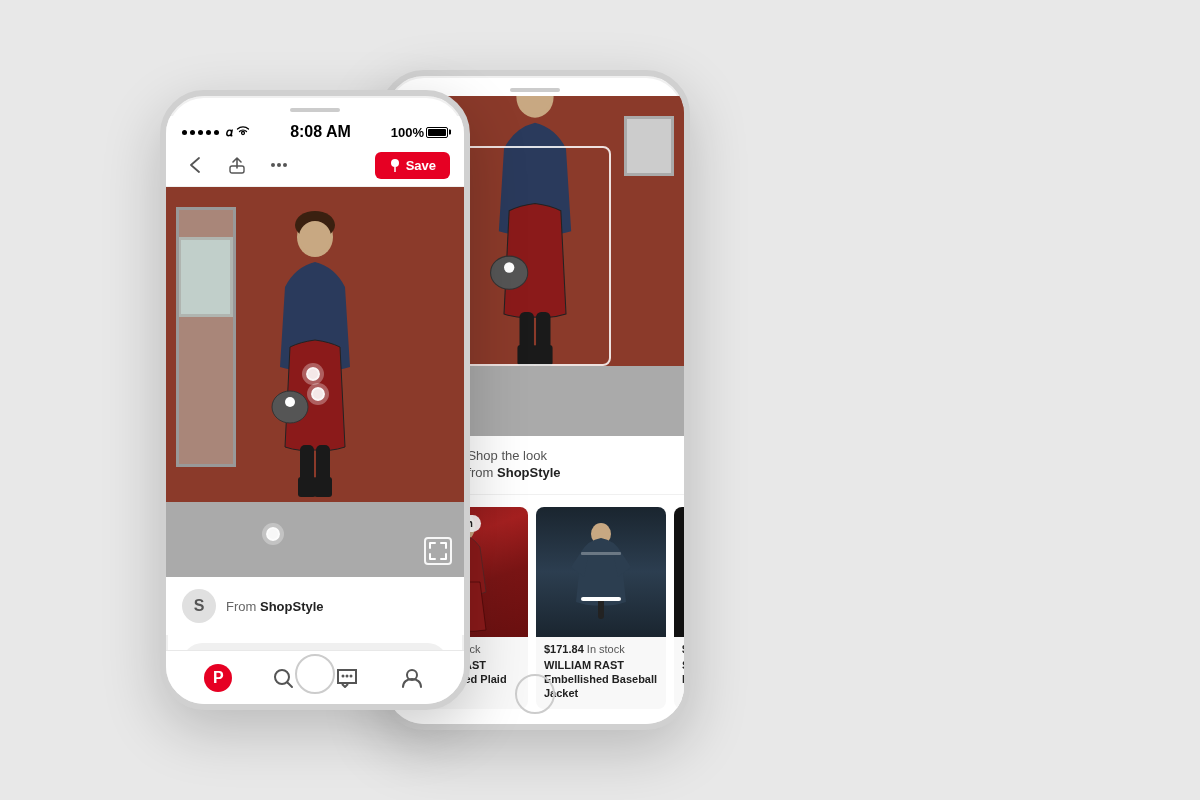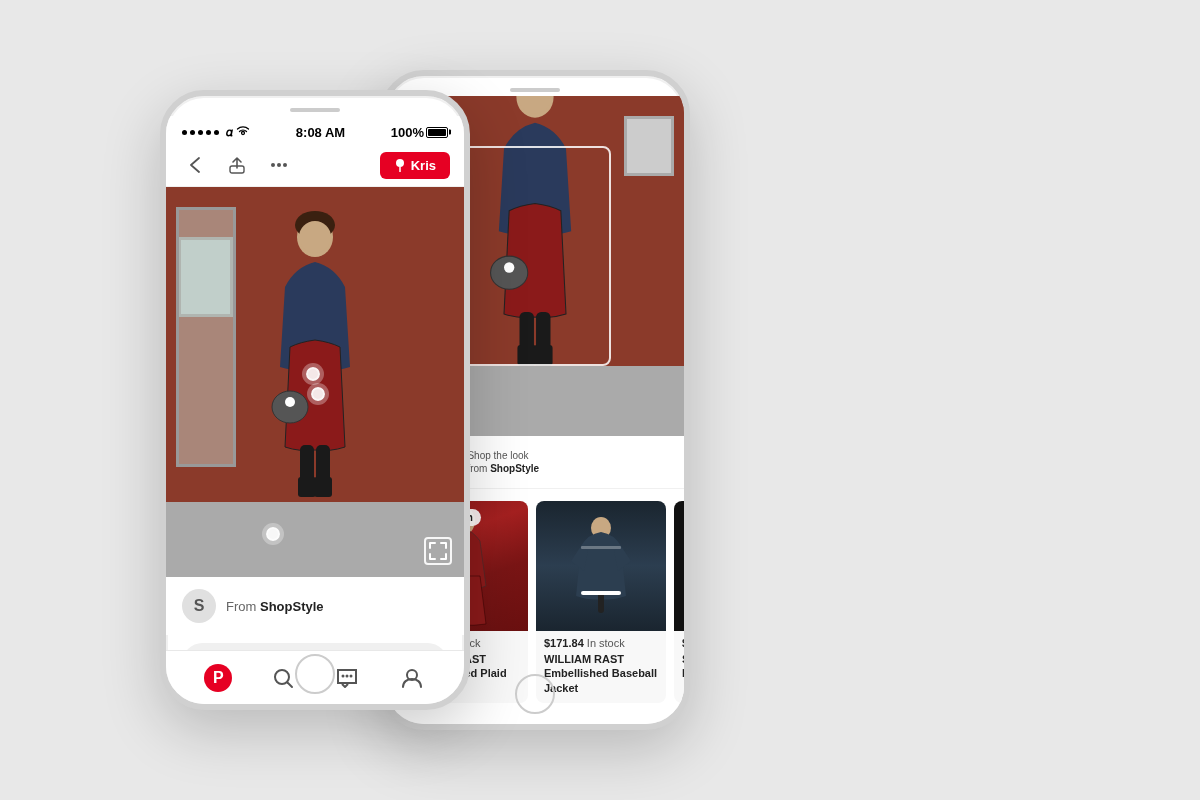--- a/index.html
+++ b/index.html
@@ -55,21 +55,21 @@
       display: flex;
       justify-content: space-between;
       align-items: center;
       padding: 8px 16px 4px;
       font-size: 11px;
       font-weight: 600;
       background: #fff;
       height: 28px;
     }
     .dot { width: 5px; height: 5px; background: #000; border-radius: 50%; }
-    .time { font-size: 13px; font-weight: 600; }
+    .time { font-size: 16px; font-weight: 600; }
     .battery { display: flex; align-items: center; gap: 2px; font-size: 13px; }
     .battery-bar {
       width: 22px; height: 11px;
       border: 1.5px solid #000;
       border-radius: 2px;
       position: relative;
       display: flex; align-items: center; padding: 1px;
     }
     .battery-bar::after {
       content: '';
@@ -246,21 +246,21 @@
     }
 
     .close-btn {
       color: #888;
       font-size: 16px;
       cursor: pointer;
       margin-right: 4px;
     }
 
     .shop-title {
-      font-size: 10px;
+      font-size: 13px;
       color: #555;
       line-height: 1.3;
     }
 
     .shop-title strong {
       color: #222;
     }
 
     
     .products-row {
@@ -411,21 +411,21 @@
               <circle cx="3" cy="3" r="2" fill="#555"></circle>
               <circle cx="9" cy="3" r="2" fill="#555"></circle>
               <circle cx="15" cy="3" r="2" fill="#555"></circle>
             </svg>
         </div>
         <div class="save-btn">
           <svg width="12" height="14" viewBox="0 0 12 14">
               <circle cx="6" cy="5" r="4" fill="white"></circle>
               <path d="M6 9v5" stroke="white" stroke-width="1.5"></path>
             </svg>
-          <span>Kris</span>
+          <span>Save</span>
         </div>
       </div>
 
       <div class="main-image">
 
         <div style="position:absolute;top:0;left:0;right:0;bottom:0;background:#8B3A2A;"></div>
 
         <div style="position:absolute;top:50px;left:12px;width:55px;height:80px;background:#bcc;border:3px solid #999;"></div>
 
         <div style="position:absolute;bottom:0;left:0;right:0;height:75px;background:#aaa;"></div>

